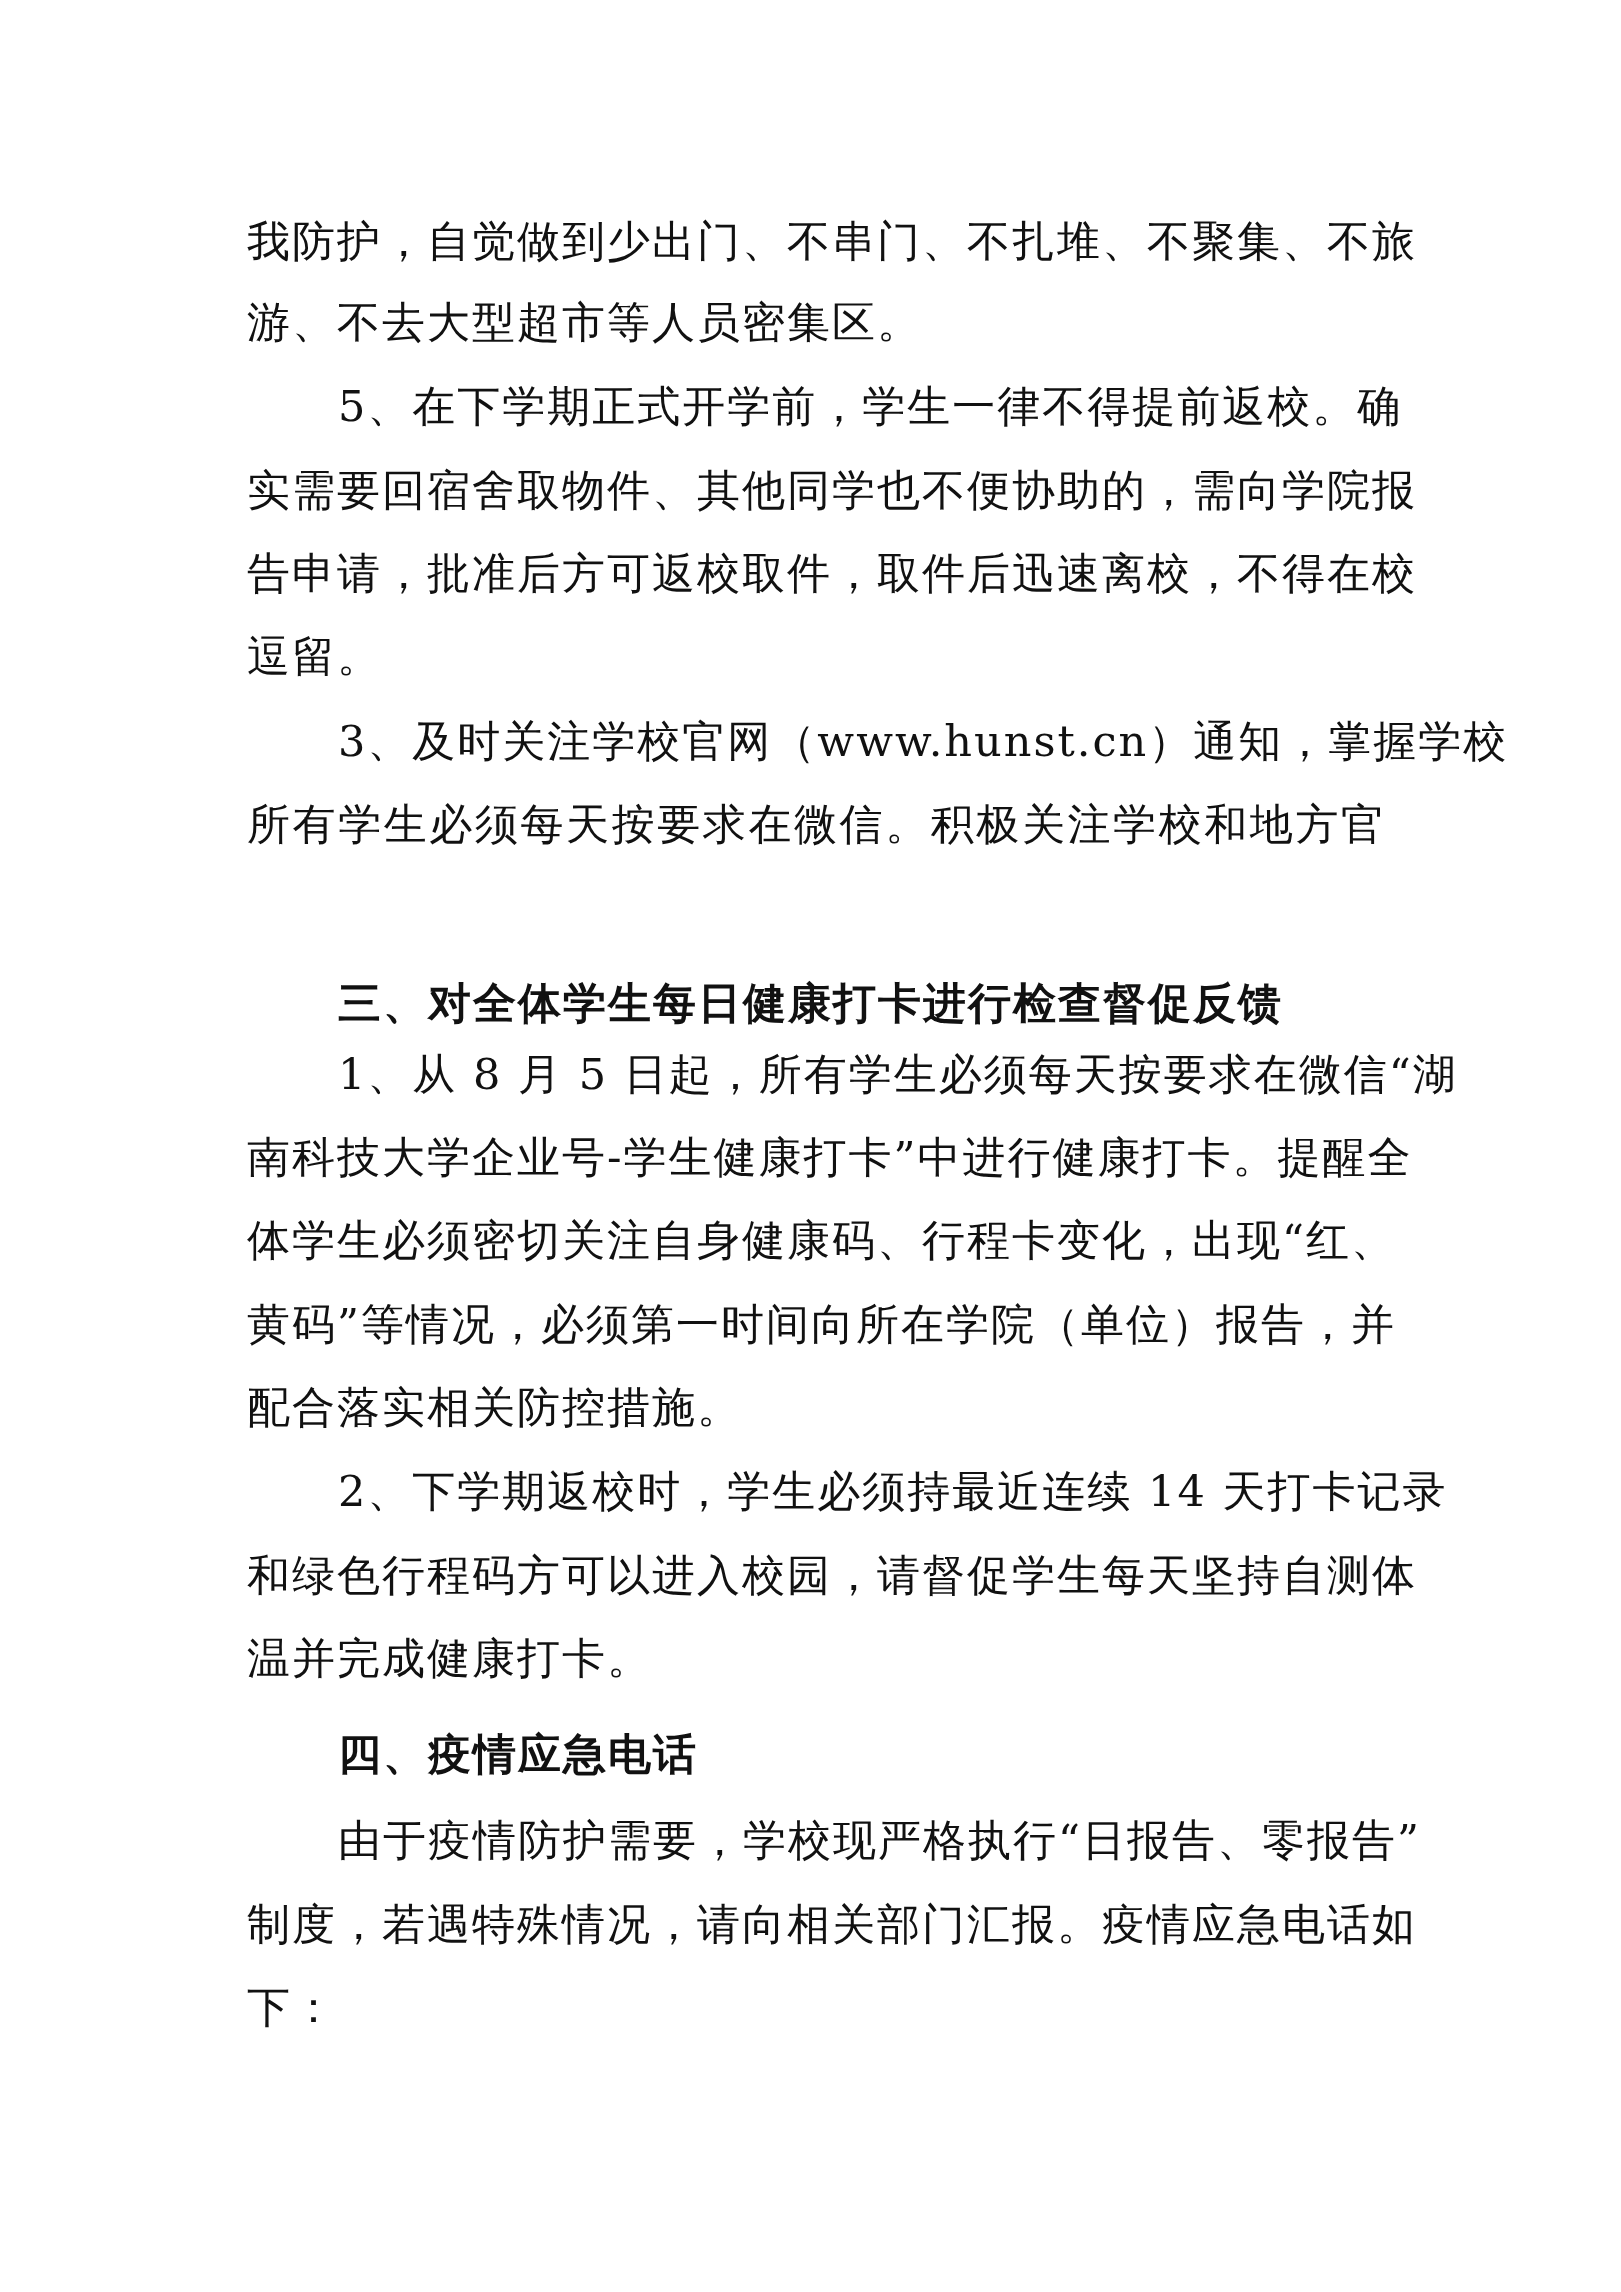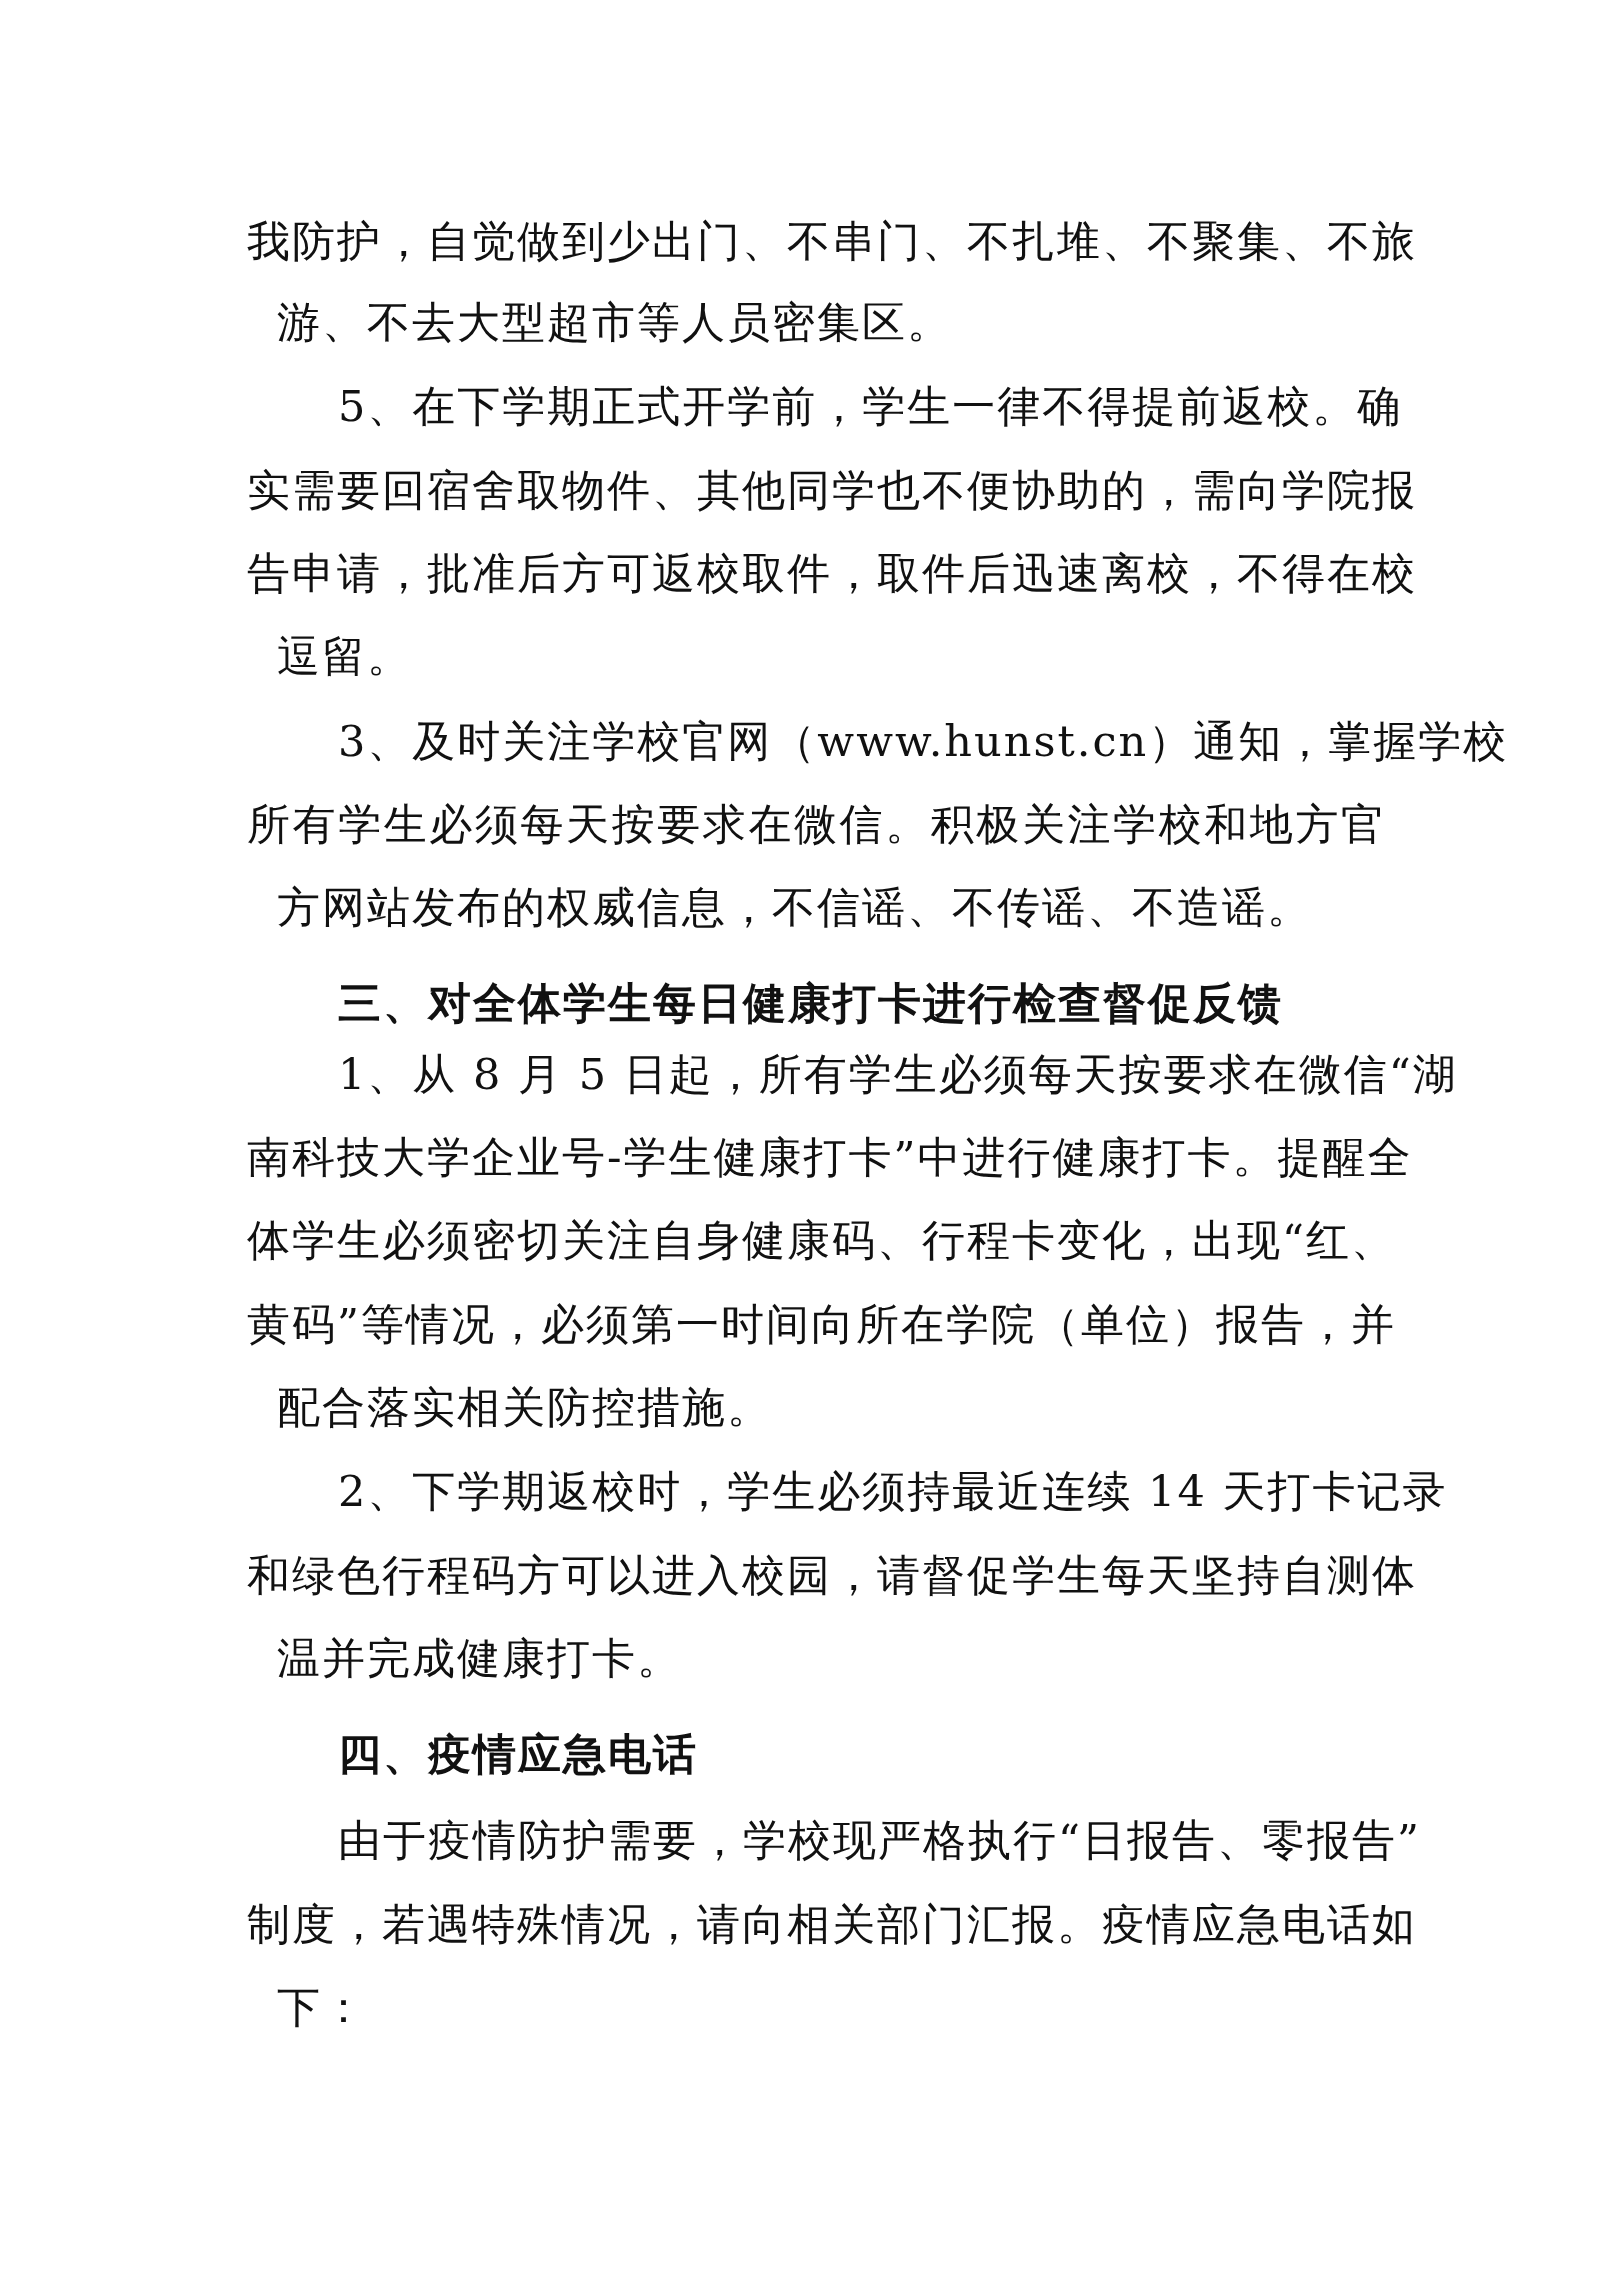--- a/index.html
+++ b/index.html
@@ -30,21 +30,20 @@
       font-size: 43px;
       line-height: 59px;
       color: #111111;
       white-space: nowrap;
       letter-spacing: 2px;
       text-align: justify;
       text-align-last: justify;
     }
     .line.last {
       text-align-last: left;
-      margin-left: 30px;
     }
     .line.indent {
       left: 338px;
       width: 1048px;
     }
     .line.heading {
       font-family: "DejaVu Sans", "Liberation Sans", sans-serif;
       font-weight: bold;
       text-align-last: left;
     }
@@ -57,21 +56,20 @@
   <div class="line" style="top:212px;">我防护，自觉做到少出门、不串门、不扎堆、不聚集、不旅</div>
   <div class="line last" style="top:293px;">游、不去大型超市等人员密集区。</div>
 
   <div class="line indent" style="top:377px;">5、在下学期正式开学前，学生一律不得提前返校。确</div>
   <div class="line" style="top:461px;">实需要回宿舍取物件、其他同学也不便协助的，需向学院报</div>
   <div class="line" style="top:544px;">告申请，批准后方可返校取件，取件后迅速离校，不得在校</div>
   <div class="line last" style="top:627px;">逗留。</div>
 
   <div class="line indent" style="top:712px;">3、及时关注学校官网（www.hunst.cn）通知，掌握学校</div>
   <div class="line" style="top:795px;">所有学生必须每天按要求在微信。积极关注学校和地方官</div>
-  <div class="line last" style="top:878px;">方网站发布的权威信息，不信谣、不传谣、不造谣。</div>
 
   <div class="line indent heading" style="top:962px;margin-top:12px;">三、对全体学生每日健康打卡进行检查督促反馈</div>
 
   <div class="line indent" style="top:1045px;">1、从 8 月 5 日起，所有学生必须每天按要求在微信“湖</div>
   <div class="line" style="top:1128px;">南科技大学企业号-学生健康打卡”中进行健康打卡。提醒全</div>
   <div class="line" style="top:1211px;">体学生必须密切关注自身健康码、行程卡变化，出现“红、</div>
   <div class="line" style="top:1295px;">黄码”等情况，必须第一时间向所在学院（单位）报告，并</div>
   <div class="line last" style="top:1378px;">配合落实相关防控措施。</div>
 
   <div class="line indent" style="top:1462px;">2、下学期返校时，学生必须持最近连续 14 天打卡记录</div>

